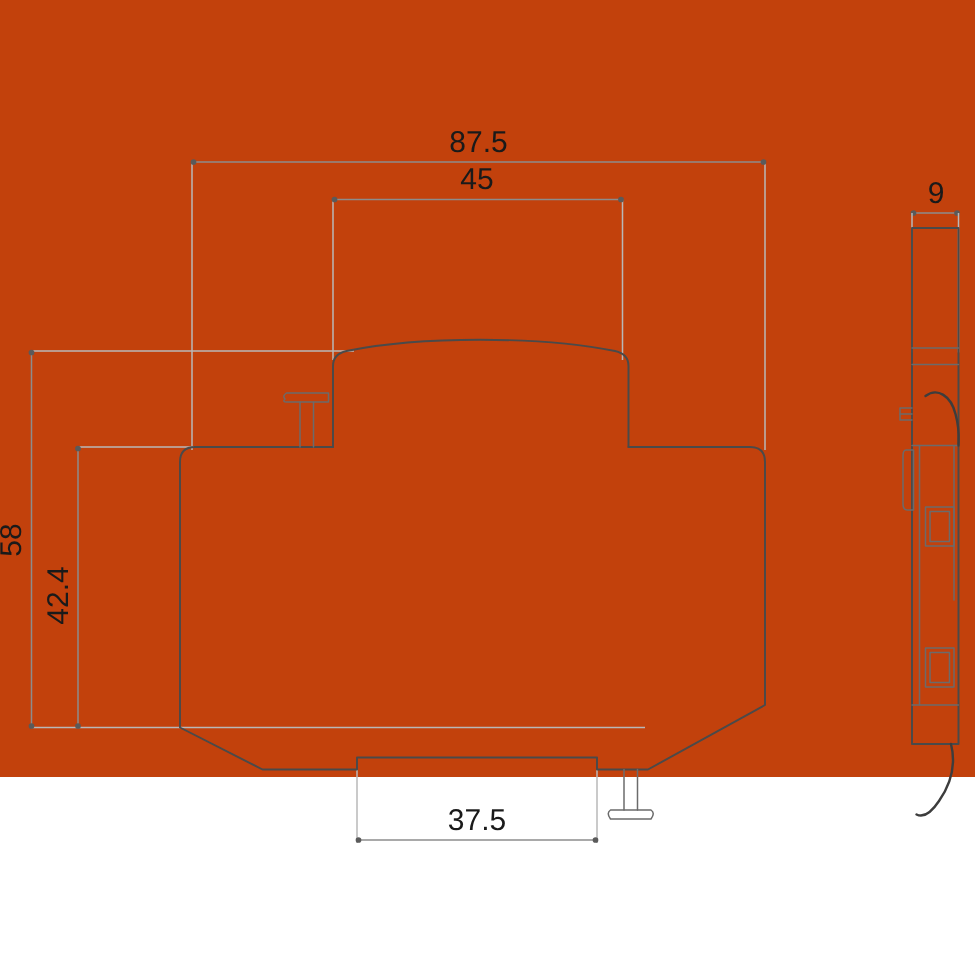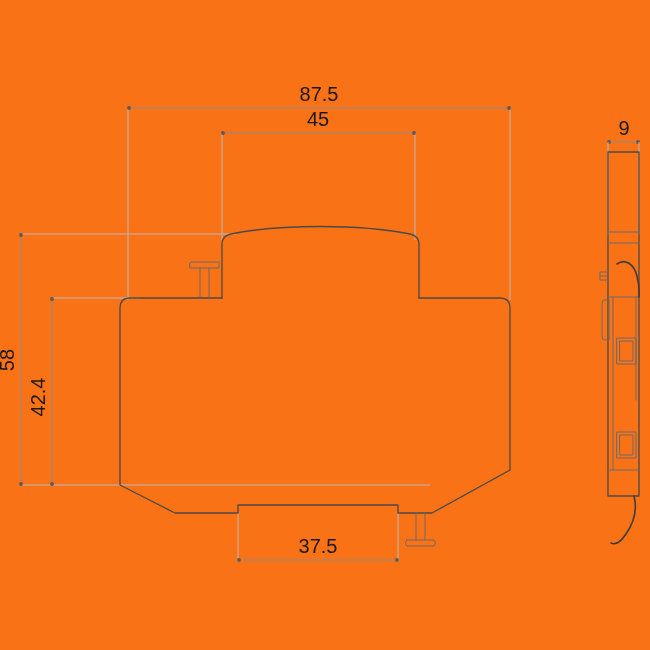--- a/index.html
+++ b/index.html
@@ -9,22 +9,22 @@
   }
   body {
     width: 650px;
     height: 650px;
     font-family: "Liberation Sans", sans-serif;
     overflow: hidden;
   }
   #drawing-root {
     position: relative;
     width: 650px;
-    height: 650px;
-    background: #f97316;
+    height: 518px;
+    background: #c2410c;
   }
   svg#tech-drawing {
     display: block;
     width: 650px;
     height: 650px;
   }
   .dim-line {
     stroke: #8c8c8c;
     stroke-width: 1;
     fill: none;

